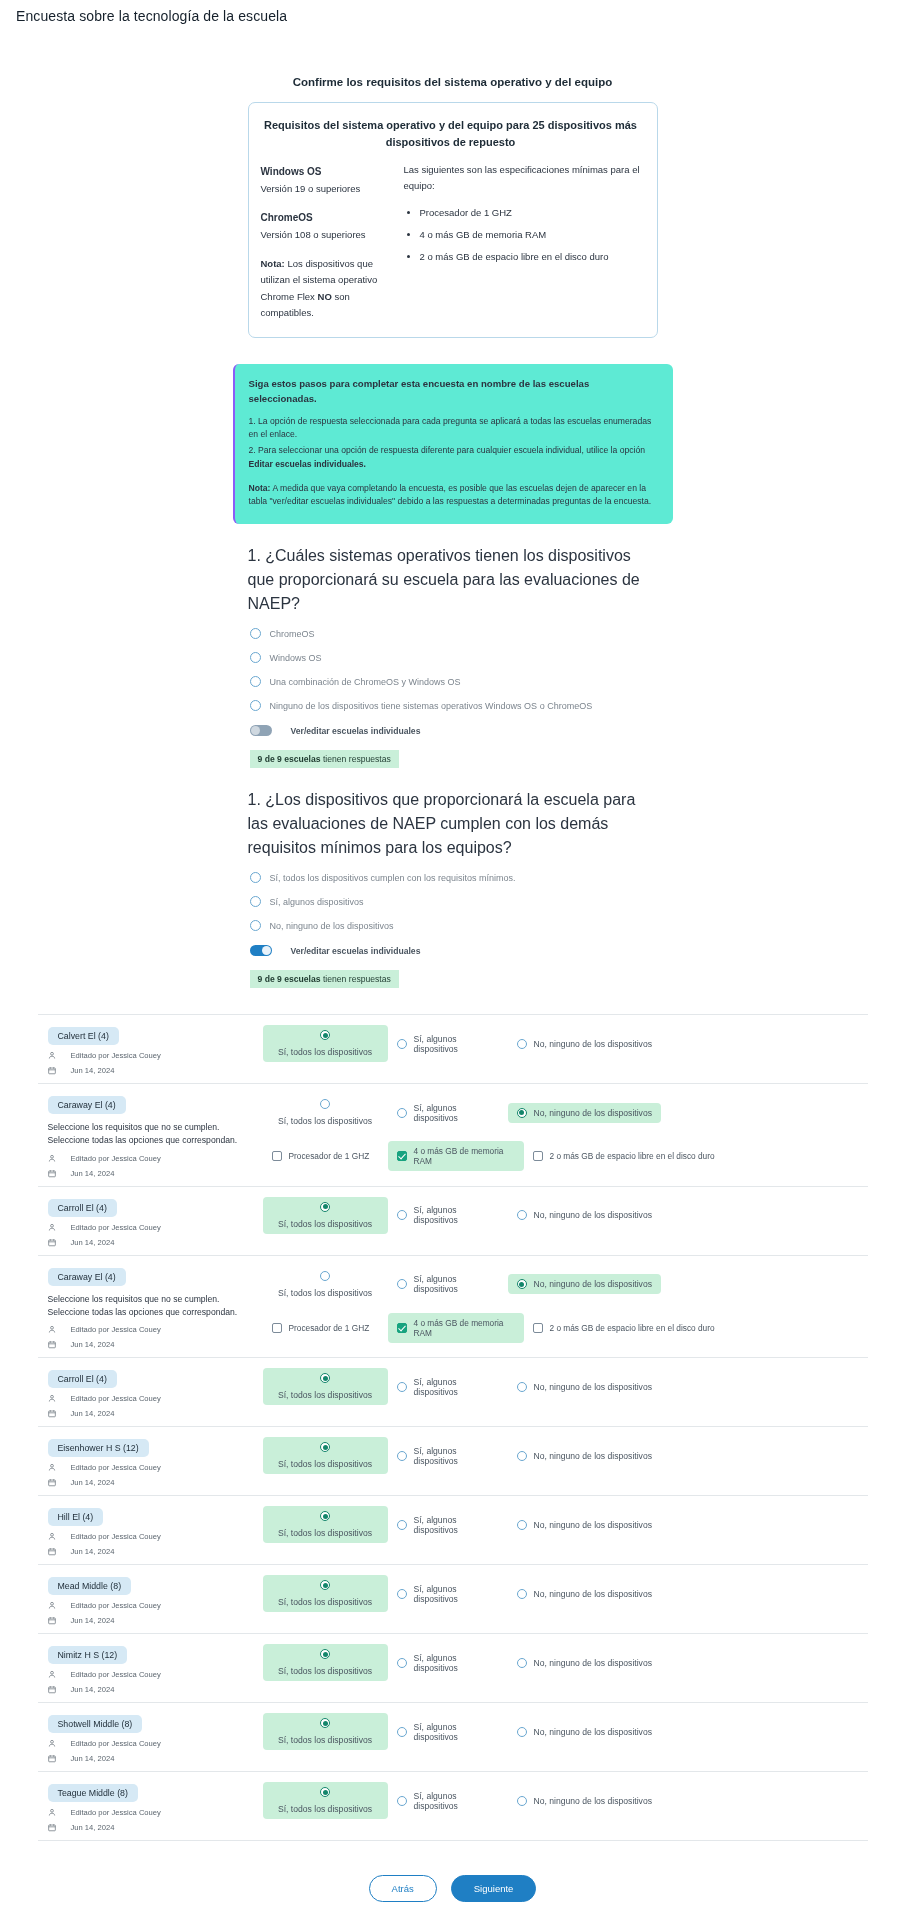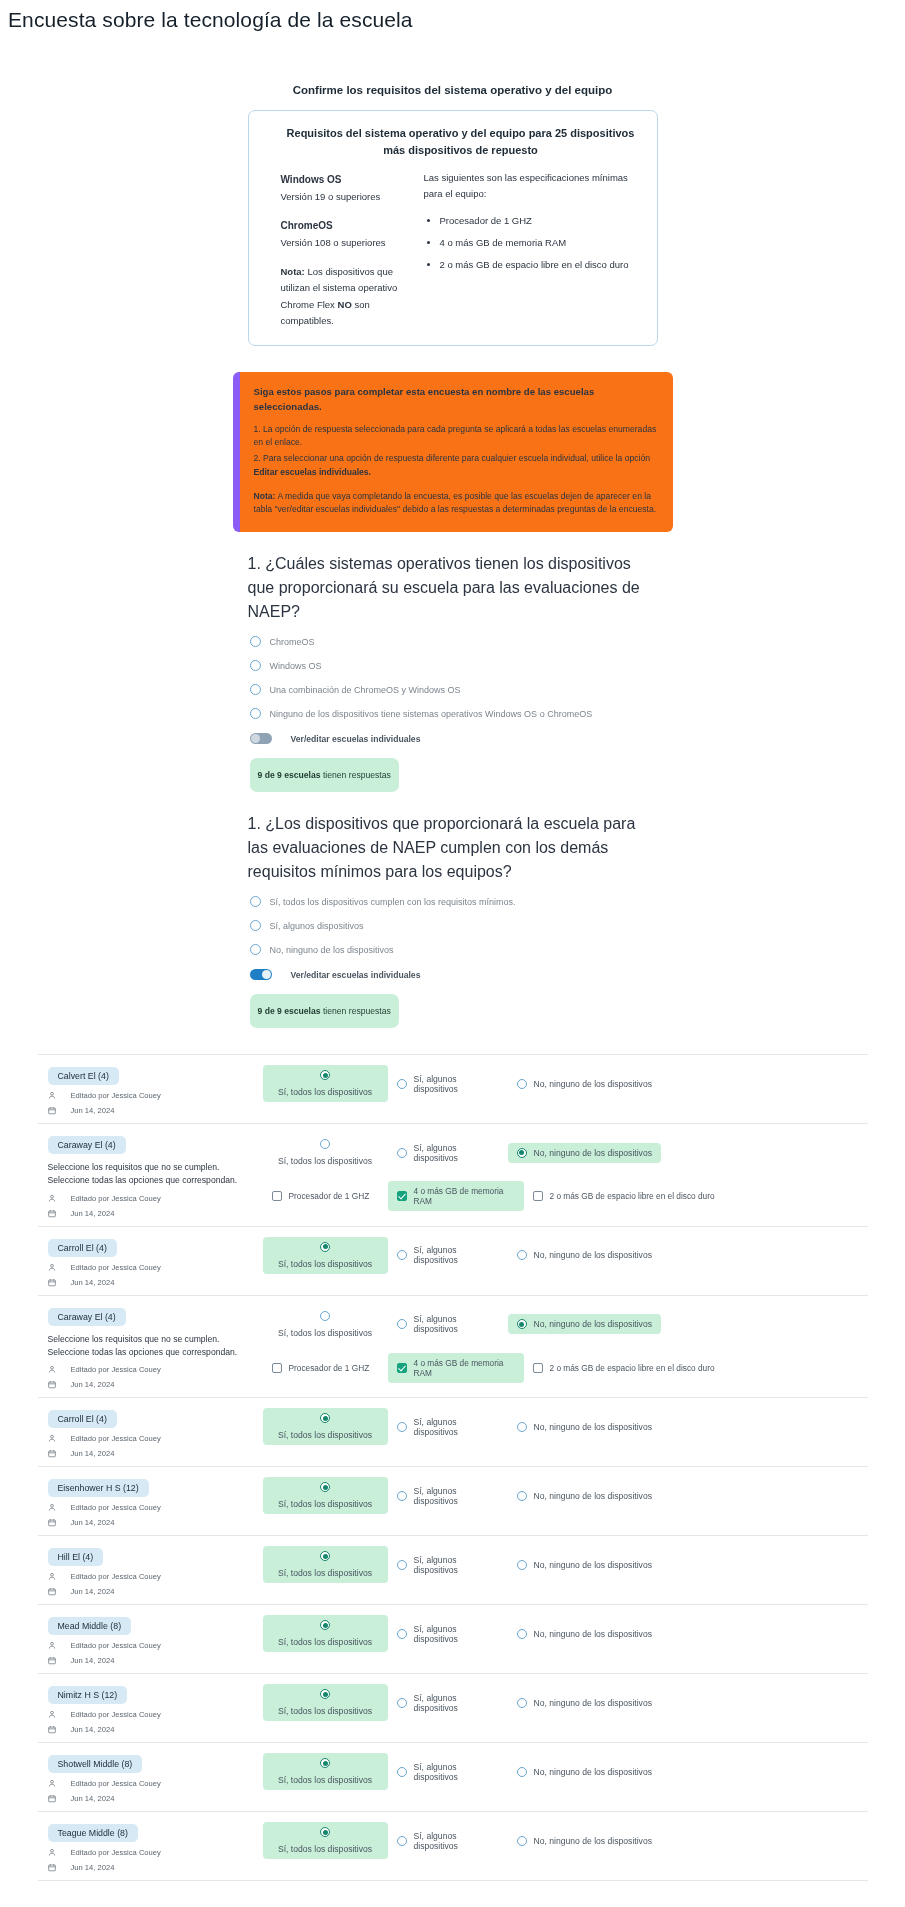--- a/index.html
+++ b/index.html
@@ -6,44 +6,44 @@
   html, body { margin:0; padding:0; }
   body {
     width: 905px;
     min-height: 1907px;
     background: #ffffff;
     font-family: "Liberation Sans", sans-serif;
     color: #2b3440;
     -webkit-font-smoothing: antialiased;
   }
   .page-title {
-    font-size: 21px;
+    font-size: 14px;
     font-weight: 400;
     color: #15202b;
-    padding: 8px 0 0 8px;
+    padding: 8px 0 0 16px;
     letter-spacing: .1px;
   }
   .center-col { width: 905px; }
 
   .section-heading {
     text-align: center;
     font-size: 11.5px;
     font-weight: 600;
     color: #1d2b36;
     margin-top: 52px;
   }
 
   
   .req-card {
     width: 410px;
     margin: 14px auto 0 auto;
     border: 1px solid #b9d8ea;
     border-radius: 7px;
     background: #fff;
-    padding: 12px 16px 16px 32px;
+    padding: 12px 16px 16px 12px;
   }
   .req-card h3 {
     margin: 2px 0 12px 0;
     font-size: 11px;
     font-weight: 700;
     text-align: center;
     line-height: 1.5;
     color: #1d2b36;
   }
   .req-body { display: flex; gap: 18px; font-size: 9.5px; line-height: 1.65; }
@@ -53,22 +53,22 @@
   .req-left .note { margin-top: 4px; line-height: 1.7; }
   .req-left .note b { font-weight: 700; }
   .req-right { flex: 1; }
   .req-right ul { margin: 12px 0 0 0; padding-left: 16px; }
   .req-right li { margin-bottom: 6px; }
 
   
   .steps-card {
     width: 440px;
     margin: 26px auto 0 auto;
-    background: #f97316;
-    border-left: 7px solid #8b5cf6;
+    background: #5eead4;
+    border-left: 2px solid #8b5cf6;
     border-radius: 6px;
     padding: 12px 14px 13px 14px;
     font-size: 8.6px;
     line-height: 1.6;
     color: #2b3440;
   }
   .steps-card .steps-title { font-weight: 700; font-size: 9.6px; margin-bottom: 8px; }
   .steps-card p { margin: 0 0 2px 0; }
   .steps-card .bold { font-weight: 700; }
   .steps-card .nota { margin-top: 10px; }
@@ -95,22 +95,22 @@
     border-radius:50%; background:#cfd8e0;
   }
   .toggle.on::after { left:12px; background:#e8f2fa; }
   .toggle-label { font-size: 8.6px; font-weight:600; color:#4a5560; }
 
   .badge {
     display: inline-block;
     background: #c9efd9;
     color: #1f3b30;
     font-size: 8.6px;
-    padding: 12px 8px;
-    border-radius: 7px;
+    padding: 4px 8px;
+    border-radius: 0;
     margin: 14px 0 0 2px;
   }
   .badge b { font-weight: 700; }
 
   
   .schools { width: 830px; margin: 26px auto 14px auto; border-top: 1px solid #e3e7ea; }
   .school-row {
     display: flex;
     border-bottom: 1px solid #e3e7ea;
     padding: 10px 0 8px 0;

